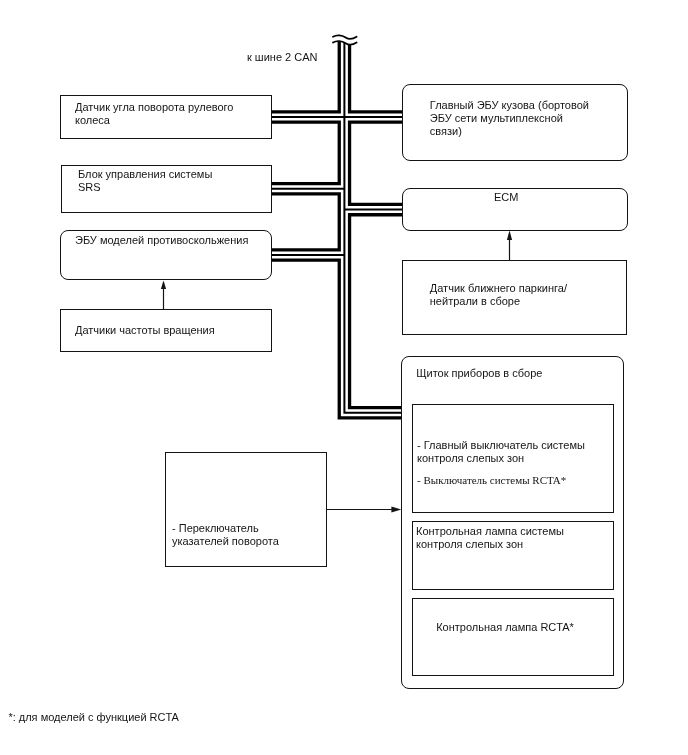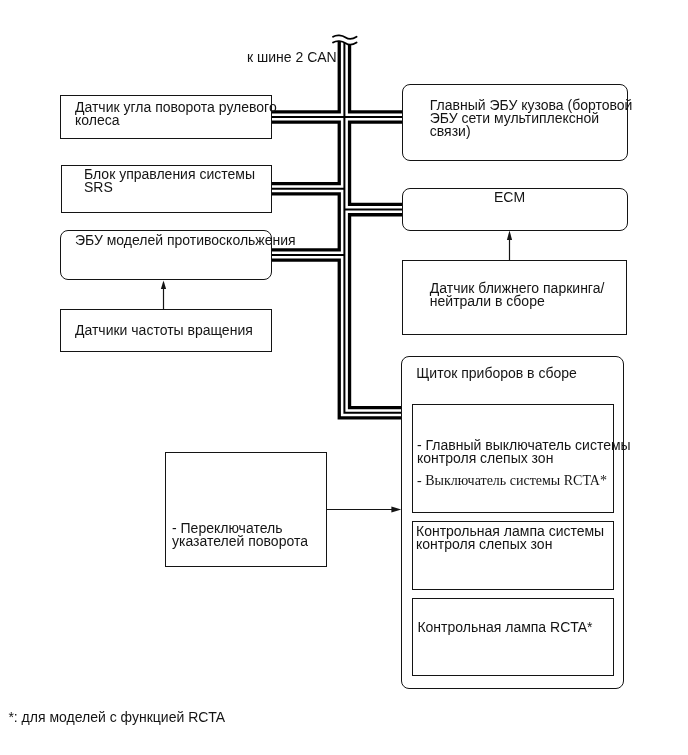--- a/index.html
+++ b/index.html
@@ -1,21 +1,21 @@
 <!DOCTYPE html>
 <html><head>
 <meta charset="utf-8">
 <title>CAN bus system diagram</title>
 <style>
   html,body{margin:0;padding:0;background:#ffffff;}
   body{width:688px;height:755px;position:relative;overflow:hidden;
        font-family:"Liberation Sans",sans-serif;color:#141414;}
   #stage{position:absolute;left:0;top:0;width:688px;height:755px;}
   .box{position:absolute;box-sizing:border-box;border:1px solid #141414;background:transparent;}
-  .txt{position:absolute;font-size:14px;line-height:13.0px;color:#141414;white-space:pre;
+  .txt{position:absolute;font-size:11px;line-height:13.0px;color:#141414;white-space:pre;
        transform:translateZ(0);}
   .txt.center{text-align:center;}
   svg.wires{position:absolute;left:0;top:0;width:688px;height:755px;overflow:visible;}
 </style>
 </head>
 <body>
 
 <div id="stage">
 
   <svg class="wires" viewBox="0 0 688 755">
@@ -59,21 +59,21 @@
       <path d="M326.6 509.5 L397.0 509.5" stroke="#141414" stroke-width="1.2" fill="none"></path>
       <path d="M401.3 509.5 L391.4 512.4 L391.4 506.6 Z" fill="#141414"></path>
     </g>
   </svg>
 
   <div class="box" style="left:60.0px;top:94.5px;width:211.8px;height:44.3px;"></div>
   <div class="txt" style="left:75.0px;top:101.3px;">Датчик угла поворота рулевого
 колеса</div>
 
   <div class="box" style="left:60.5px;top:164.8px;width:211.4px;height:47.8px;"></div>
-  <div class="txt" style="left:84px;top:167.9px;">Блок управления системы
+  <div class="txt" style="left:78px;top:167.9px;">Блок управления системы
 SRS</div>
 
   <div class="box" style="left:59.9px;top:229.6px;width:212.4px;height:50.1px;border-radius:8px;"></div>
   <div class="txt" style="left:75.0px;top:233.5px;">ЭБУ моделей противоскольжения</div>
 
   <div class="box" style="left:60.2px;top:308.5px;width:211.7px;height:43.0px;"></div>
   <div class="txt" style="left:75.0px;top:323.5px;">Датчики частоты вращения</div>
 
   <div class="box" style="left:164.9px;top:452.2px;width:162.2px;height:114.7px;"></div>
   <div class="txt" style="left:172.0px;top:522.0px;">- Переключатель

